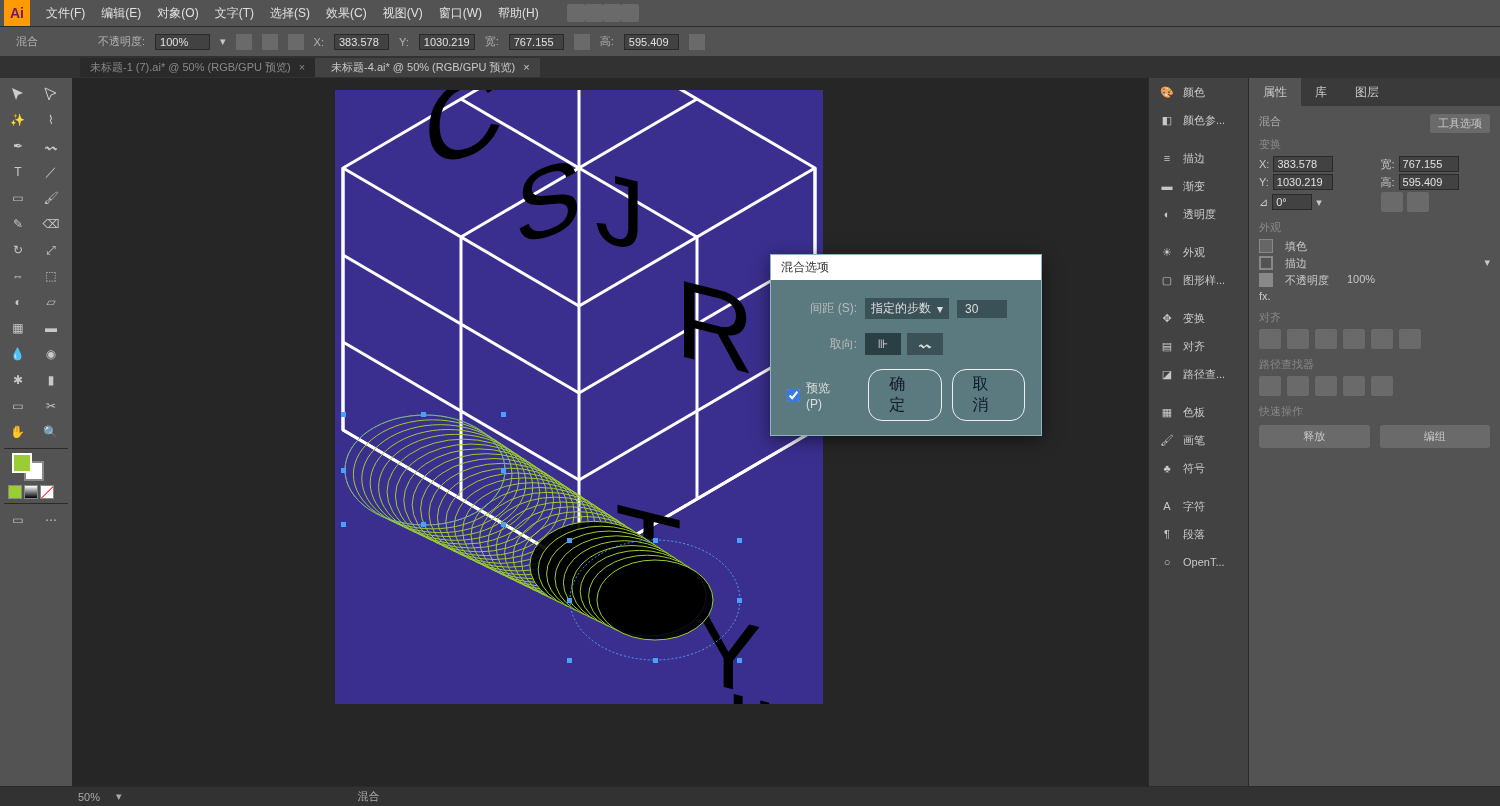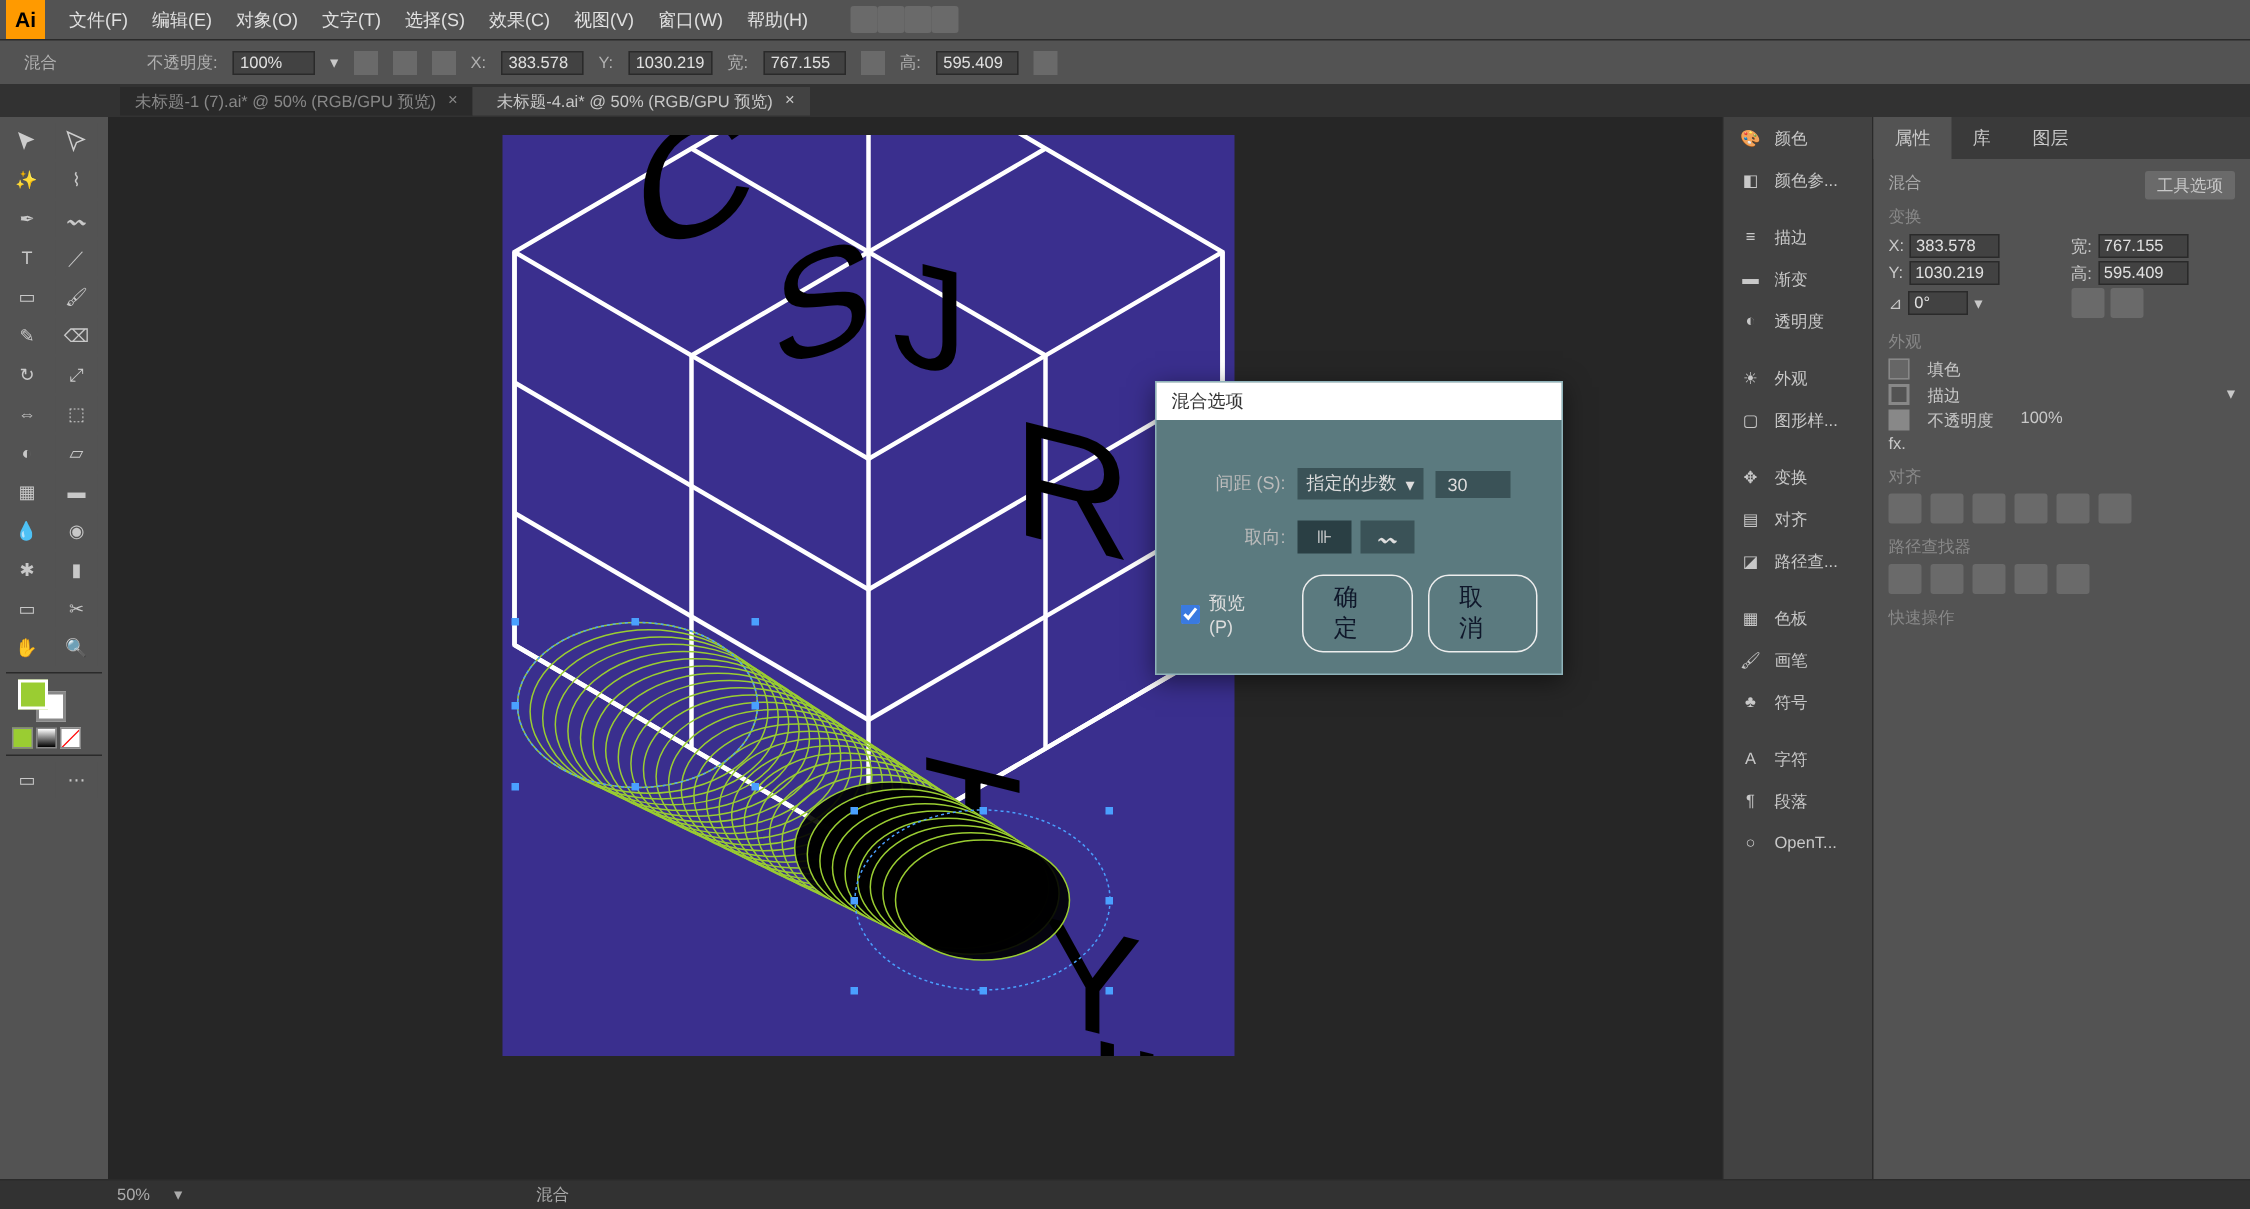--- a/index.html
+++ b/index.html
@@ -1,19 +1,19 @@
 <!DOCTYPE html>
 <html><head>
 <meta charset="utf-8">
 <style>
   * { margin: 0; padding: 0; box-sizing: border-box; font-family: "Microsoft YaHei", sans-serif; }
   body { width: 1500px; height: 806px; background: #323232; color: #c8c8c8; font-size: 12px; overflow: hidden; position: relative; }
   
   .menubar { height: 26px; background: #535353; display: flex; align-items: center; padding: 0 4px; }
-  .logo { width: 26px; height: 26px; background: #ff9a00; color: #000000; display: flex; align-items: center; justify-content: center; font-weight: bold; font-size: 14px; margin-right: 8px; }
+  .logo { width: 26px; height: 26px; background: #ff9a00; color: #701a75; display: flex; align-items: center; justify-content: center; font-weight: bold; font-size: 14px; margin-right: 8px; }
   .menu-item { padding: 0 8px; cursor: pointer; color: #e0e0e0; }
   .menu-spacer { flex: 1; }
   .menu-right { display: flex; align-items: center; gap: 6px; }
   .menu-icon { width: 18px; height: 18px; background: #6a6a6a; border-radius: 2px; }
   .search-box { background: #3a3a3a; color: #777; padding: 2px 8px; font-size: 11px; border-radius: 3px; }
   .win-btn { width: 16px; text-align: center; cursor: pointer; }
   
   .optionsbar { height: 30px; background: #535353; display: flex; align-items: center; padding-left: 16px; gap: 10px; border-top: 1px solid #2a2a2a; font-size: 11px; }
   .ob-label { color: #b0b0b0; }
   .ob-input { background: #424242; color: #e0e0e0; padding: 1px 4px; min-width: 55px; display: inline-block; border: 1px solid #2a2a2a; }
@@ -59,21 +59,21 @@
   .prop-field input { background: #424242; border: 1px solid #2a2a2a; color: #e0e0e0; width: 60px; padding: 1px 3px; font-size: 11px; }
   .icon-row { display: flex; gap: 6px; margin: 4px 0; }
   .btn-small { width: 22px; height: 20px; background: #6a6a6a; border-radius: 2px; cursor: pointer; }
   .wide-btn { flex: 1; background: #6a6a6a; padding: 4px 0; text-align: center; border-radius: 3px; cursor: pointer; font-size: 11px; }
   .btn-row { display: flex; gap: 10px; margin-top: 6px; }
   
   .statusbar { position: absolute; bottom: 0; left: 0; right: 0; height: 20px; background: #323232; display: flex; align-items: center; padding: 0 8px; gap: 16px; font-size: 11px; color: #aaa; border-top: 1px solid #2a2a2a; }
   
   .dialog { position: absolute; top: 254px; left: 770px; width: 272px; background: #5b7a7f; border: 1px solid #8fb3ba; box-shadow: 0 4px 16px rgba(0,0,0,.5); }
   .dialog-title { background: #fff; color: #333; padding: 4px 10px; font-size: 12px; }
-  .dialog-body { padding: 32px 16px 14px; display: flex; flex-direction: column; gap: 14px; color: #ddd; font-size: 12px; }
+  .dialog-body { padding: 18px 16px 14px; display: flex; flex-direction: column; gap: 14px; color: #ddd; font-size: 12px; }
   .dlg-row { display: flex; align-items: center; gap: 8px; }
   .dlg-label { width: 70px; text-align: right; color: #bbb; }
   .dlg-select { background: #3a5257; padding: 2px 6px; display: flex; align-items: center; gap: 6px; cursor: pointer; }
   .dlg-num { background: #3a5257; padding: 2px 8px; min-width: 50px; }
   .dlg-orient { display: flex; gap: 6px; }
   .orient-btn { width: 36px; height: 22px; background: #3a5257; display: flex; align-items: center; justify-content: center; cursor: pointer; }
   .orient-btn.active { background: #2a3f44; }
   .dlg-footer { display: flex; align-items: center; gap: 10px; }
   .dlg-check { display: flex; align-items: center; gap: 6px; }
   .dlg-check input { accent-color: #3a7ae0; }
@@ -436,20 +436,24 @@
       <div class="sec-label">路径查找器</div>
       <div class="icon-row">
         <span class="btn-small"></span>
         <span class="btn-small"></span>
         <span class="btn-small"></span>
         <span class="btn-small"></span>
         <span class="btn-small"></span>
       </div>
 
       <div class="sec-label">快速操作</div>
+      <div class="btn-row">
+        <div class="wide-btn">释放</div>
+        <div class="wide-btn">编组</div>
+      </div>
     </div>
   </div>
 
 </div>
 
 <div class="statusbar">
   <span style="margin-left:70px">50%</span> ▾
   <span style="margin-left:220px">混合</span>
 </div>
 

